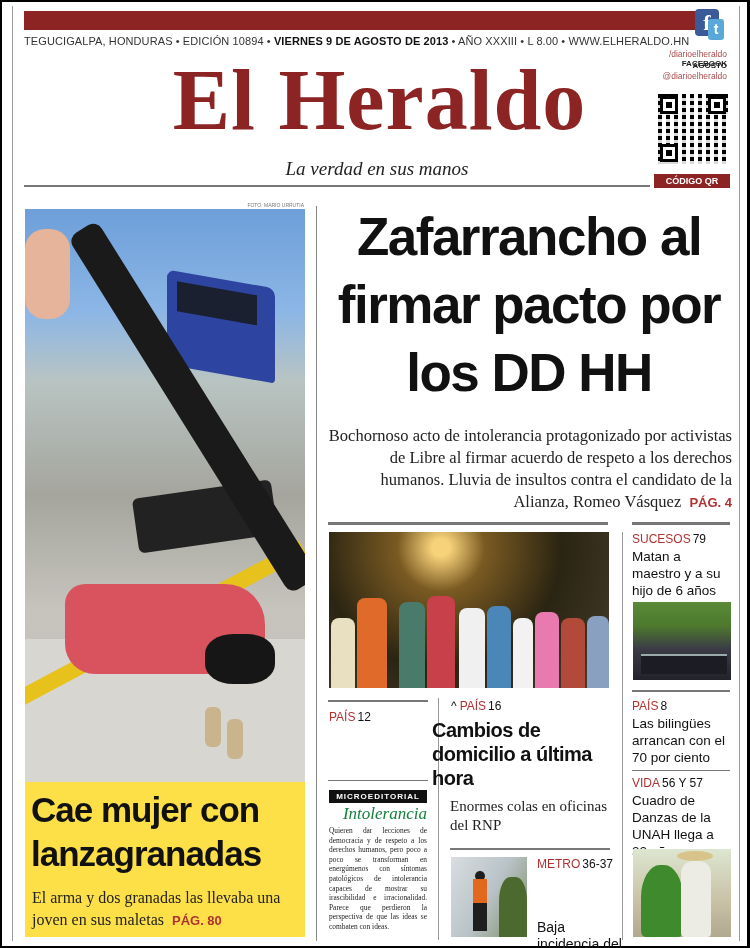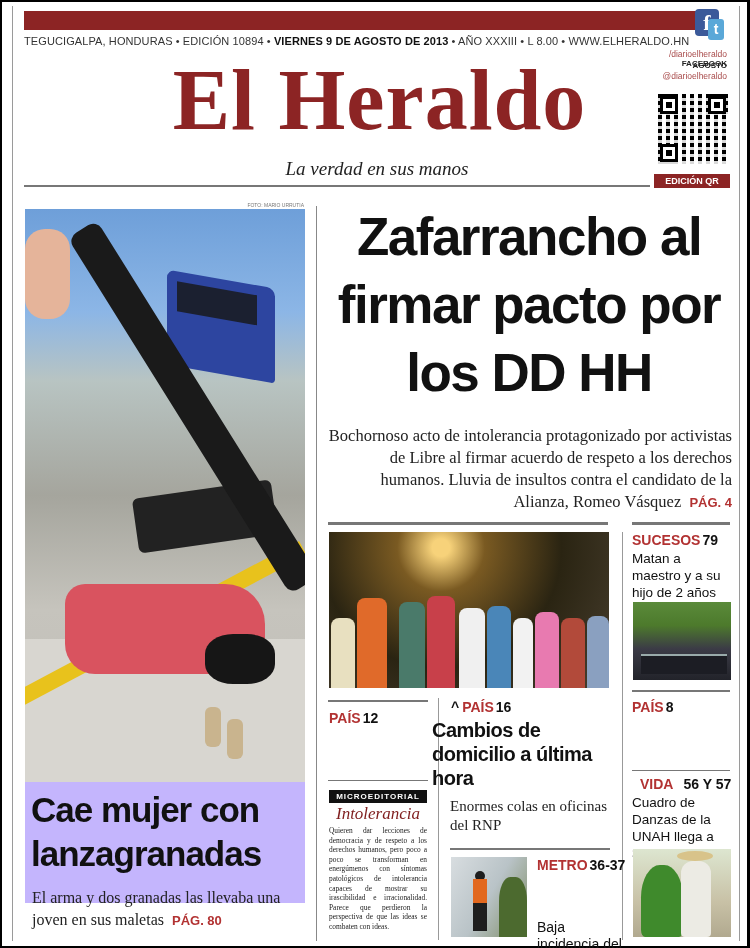--- a/index.html
+++ b/index.html
@@ -34,45 +34,45 @@
   .mp-yellow { position:absolute; left:-40px; top:500px; width:360px; height:16px; background:#e8c21c; transform:rotate(-28deg); transform-origin:left; }
   .mp-bus { position:absolute; left:142px; top:70px; width:108px; height:95px; background:#2d45a0; border-radius:8px 8px 4px 4px; transform:skewY(10deg); }
   .mp-bus i { position:absolute; left:10px; top:10px; width:80px; height:30px; background:#1b2030; }
   .mp-gun { position:absolute; left:40px; top:20px; width:34px; height:420px; background:#1a1a1a; border-radius:10px; transform:rotate(-32deg); transform-origin:top; }
   .mp-hand { position:absolute; left:0; top:20px; width:45px; height:90px; background:#e5b49a; border-radius:20px; }
   .mp-cloth { position:absolute; left:40px; top:375px; width:200px; height:90px; background:#d9535f; border-radius:20px 40px 10px 30px; }
   .mp-bag { position:absolute; left:110px; top:280px; width:140px; height:55px; background:#222; border-radius:6px; transform:rotate(-8deg); }
   .mp-sack { position:absolute; left:180px; top:425px; width:70px; height:50px; background:#161616; border-radius:40%; }
   .mp-gren1, .mp-gren2 { position:absolute; width:16px; height:40px; background:#c9b48e; border-radius:6px; }
   .mp-gren1 { left:180px; top:498px; } .mp-gren2 { left:202px; top:510px; }
-  .caption-box { position:absolute; left:23px; top:780px; width:280px; height:121px; background:#c4b5fd; }
+  .caption-box { position:absolute; left:23px; top:780px; width:280px; height:155px; background:#fde047; }
   .cap-head { position:absolute; left:6px; top:6px; width:275px; font-weight:bold; font-size:35px; line-height:44px; color:#111; letter-spacing:-1px; }
   .cap-dek { position:absolute; left:7px; top:105px; width:275px; font-family:"Liberation Serif", serif; font-size:16px; line-height:22px; color:#222; }
   .pag { color:#b23232; font-family:"Liberation Sans", sans-serif; font-weight:bold; font-size:13px; margin-left:4px; }
   .col-rule { position:absolute; left:314px; top:204px; width:1px; height:735px; background:#888; }
   .headline { position:absolute; left:322px; top:201px; width:410px; text-align:center; font-weight:bold; font-size:53px; line-height:68px; color:#111; letter-spacing:-1.5px; }
   .dek { position:absolute; left:325px; top:423px; width:405px; text-align:right; font-family:"Liberation Serif", serif; font-size:16.5px; line-height:22px; color:#222; }
   .rule-mid { position:absolute; left:326px; top:520px; width:280px; height:3px; background:#777; }
   .rule-side { position:absolute; left:630px; top:520px; width:98px; height:3px; background:#777; }
   .crowd { position:absolute; left:327px; top:530px; width:280px; height:156px; overflow:hidden;
       background:radial-gradient(circle at 40% 10%, #f7d27a 0 4%, #7a5a22 20%, #2a2412 55%, #4a4030 100%); }
   .crowd i { position:absolute; bottom:0; border-radius:8px 8px 0 0; }
   .vrule { position:absolute; width:1px; background:#999; }
   .side-col { position:absolute; left:630px; width:100px; }
-  .kicker { font-weight:bold; font-size:14px; color:#b23232; }
+  .kicker { font-weight:normal; font-size:12px; color:#b23232; }
   .kicker span { color:#111; margin-left:2px; }
   .side-head { font-size:13.5px; line-height:17px; color:#111; margin-top:2px; }
   .thumb1 { position:absolute; left:631px; top:600px; width:98px; height:78px; overflow:hidden; background:linear-gradient(#5a8a3a 0%, #4d7a2c 30%, #3b3b46 60%, #22232a 100%); }
   .thumb1 i { position:absolute; left:8px; top:52px; width:86px; height:18px; background:#1c1d24; border-top:2px solid #9aa; }
   .thumb3 { position:absolute; left:631px; top:847px; width:98px; height:88px; overflow:hidden; background:linear-gradient(#dde6d0 0%, #c8c1a6 60%, #b1a98f 100%); }
   .thumb3 .dancer1 { position:absolute; left:8px; top:16px; width:42px; height:72px; background:#3f8a2c; border-radius:45% 45% 10% 10%; }
   .thumb3 .dancer2 { position:absolute; left:48px; top:12px; width:30px; height:76px; background:#ecebe4; border-radius:12px 12px 4px 4px; }
   .thumb3 .hat { position:absolute; left:44px; top:2px; width:36px; height:10px; background:#d8c38a; border-radius:50%; }
   .micro-box { position:absolute; left:327px; top:788px; width:98px; height:13px; background:#111; color:#fff; font-size:8px; font-weight:bold; letter-spacing:1px; text-align:center; line-height:13px; }
-  .micro-title { position:absolute; left:327px; top:802px; width:98px; text-align:center; font-family:"Liberation Serif", serif; font-style:italic; font-size:17px; color:#7f1d1d; }
+  .micro-title { position:absolute; left:327px; top:802px; width:98px; text-align:right; font-family:"Liberation Serif", serif; font-style:italic; font-size:17px; color:#15803d; }
   .micro-body { position:absolute; left:327px; top:824px; width:98px; font-family:"Liberation Serif", serif; font-size:7.4px; line-height:9.6px; color:#222; text-align:justify; }
   .center-story-head { position:absolute; left:430px; top:716px; width:170px; font-weight:bold; font-size:20px; line-height:24px; color:#111; letter-spacing:-0.5px; }
   .center-story-dek { position:absolute; left:448px; top:795px; width:170px; font-family:"Liberation Serif", serif; font-size:15px; line-height:19px; color:#222; }
   .fumig { position:absolute; left:449px; top:855px; width:76px; height:80px; overflow:hidden; background:linear-gradient(120deg,#d8dde0 0%,#b9c3c7 50%,#7b8a60 100%); }
   .fumig .man { position:absolute; left:22px; top:22px; width:14px; height:24px; background:#e2681e; }
   .fumig .legs { position:absolute; left:22px; top:46px; width:14px; height:28px; background:#1e1e1e; }
   .fumig .head { position:absolute; left:24px; top:14px; width:10px; height:10px; background:#1e1e1e; border-radius:50%; }
   .fumig .bush { position:absolute; left:48px; top:20px; width:28px; height:60px; background:#4c6a2f; border-radius:40% 40% 0 0; }
   .metro-head { position:absolute; left:535px; top:871px; width:90px; font-size:14px; line-height:17px; color:#111;margin-top:46px; }
   .hr { position:absolute; height:1px; background:#777; }
@@ -108,21 +108,21 @@
     <div class="qr-inner" style="left:2px;top:2px;">
         <i></i>
       </div>
     <div class="qr-inner" style="left:50px;top:2px;">
         <i></i>
       </div>
     <div class="qr-inner" style="left:2px;top:50px;">
         <i></i>
       </div>
   </div>
-  <div class="qr-btn">EDICIÓN QR</div>
+  <div class="qr-btn">CÓDIGO QR</div>
 
   <div class="rule-top"></div>
 
   <div class="photo-credit">FOTO: MARIO URRUTIA</div>
   <div class="main-photo">
     <div class="mp-road"></div>
     <div class="mp-yellow"></div>
     <div class="mp-bus">
         <i></i>
       </div>
@@ -164,34 +164,35 @@
     <i style="left:206px;width:24px;height:76px;background:#e87ab0;"></i>
     <i style="left:232px;width:24px;height:70px;background:#b24a3a;"></i>
     <i style="left:258px;width:22px;height:72px;background:#8aa0c0;"></i>
   </div>
 
   <div class="vrule" style="left:620px;top:530px;height:408px;"></div>
   <div class="vrule" style="left:436px;top:696px;height:242px;"></div>
 
   <div class="side-col" style="top:530px;">
     <div class="kicker"><span style="color:#b23232;margin:0">SUCESOS</span><span>79</span></div>
-    <div class="side-head">Matan a maestro y a su hijo de 2 años</div>
+    <div class="side-head">Matan a maestro y a su hijo de 6 años</div>
   </div>
   <div class="thumb1">
       <i></i>
     </div>
   <div class="hr" style="left:630px;top:688px;width:98px;height:2px;"></div>
 
   <div class="side-col" style="top:697px;">
     <div class="kicker"><span style="color:#b23232;margin:0">PAÍS</span><span>8</span></div>
+    <div class="side-head">Las bilingües arrancan con el 70 por ciento</div>
   </div>
   <div class="hr" style="left:630px;top:768px;width:98px;"></div>
 
   <div class="side-col" style="top:774px;">
-    <div class="kicker"><span style="color:#b23232;margin:8px">VIDA</span><span>56 Y 57</span></div>
+    <div class="kicker"><span style="color:#b23232;margin:0">VIDA</span><span>56 Y 57</span></div>
     <div class="side-head">Cuadro de Danzas de la UNAH llega a 32 años</div>
   </div>
   <div class="thumb3">
     <div class="dancer1"></div>
       <div class="dancer2"></div>
       <div class="hat"></div>
   </div>
 
   <div class="hr" style="left:326px;top:698px;width:100px;height:2px;"></div>
   <div class="side-col" style="left:327px;top:708px;width:100px;">

